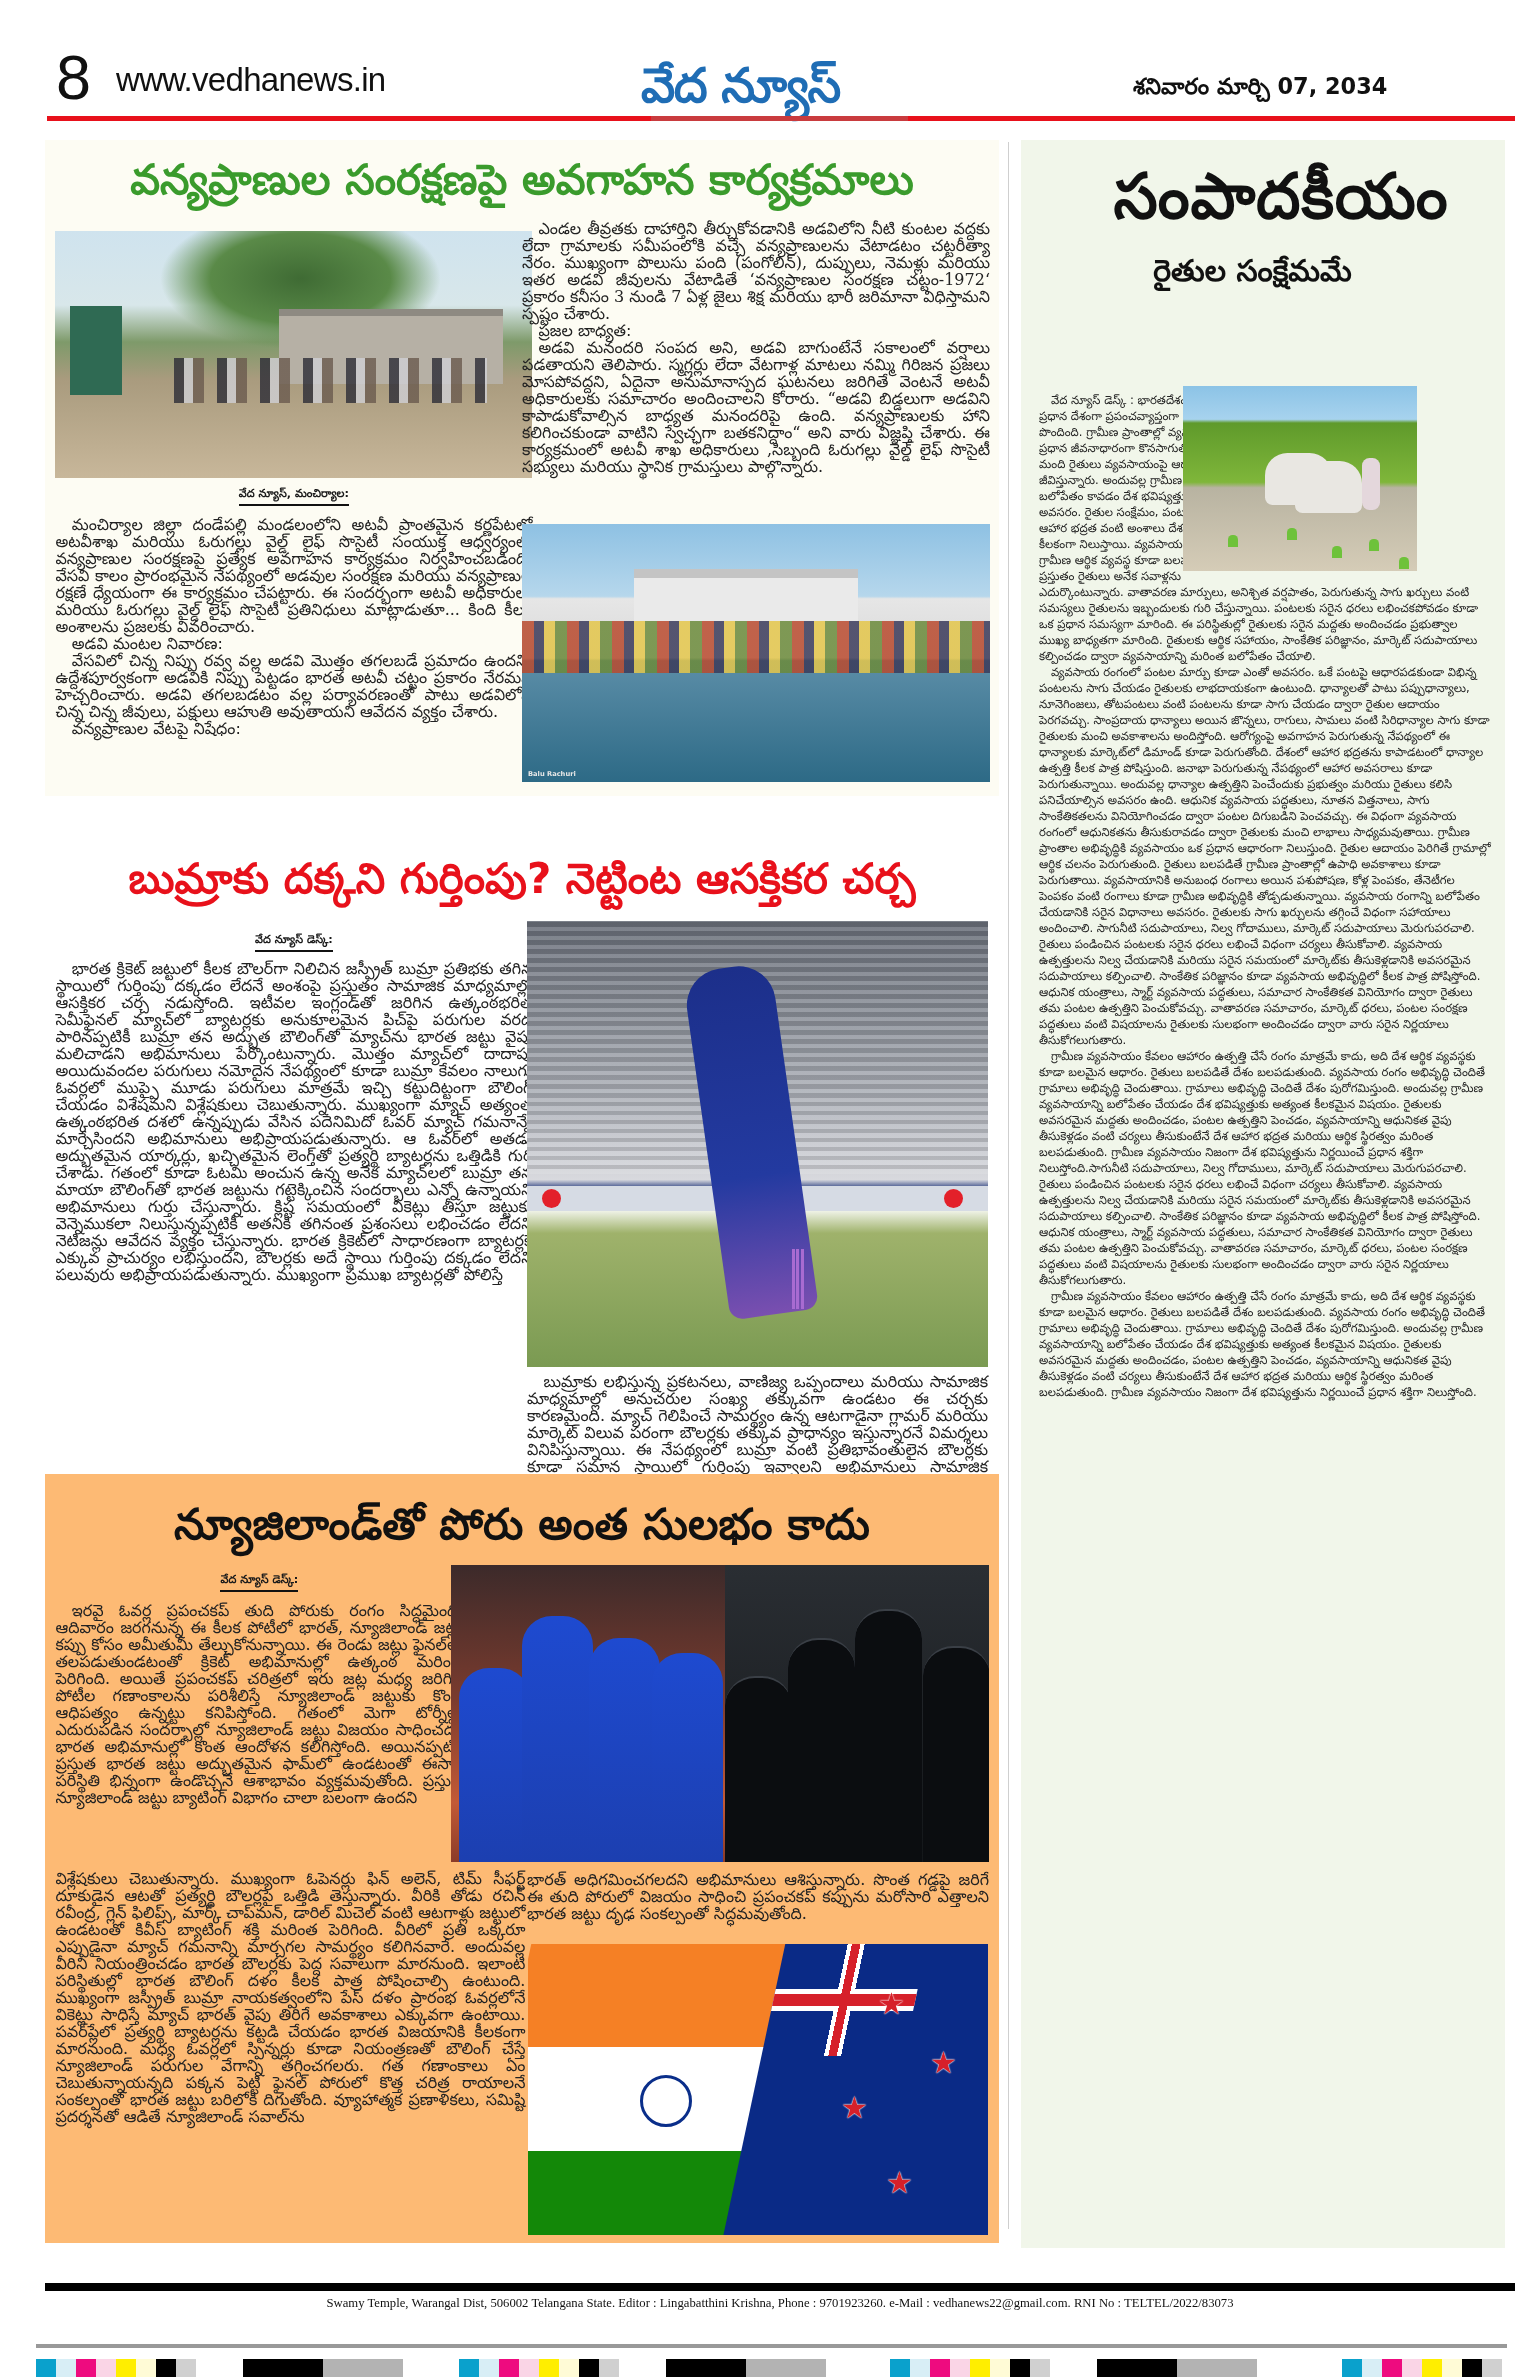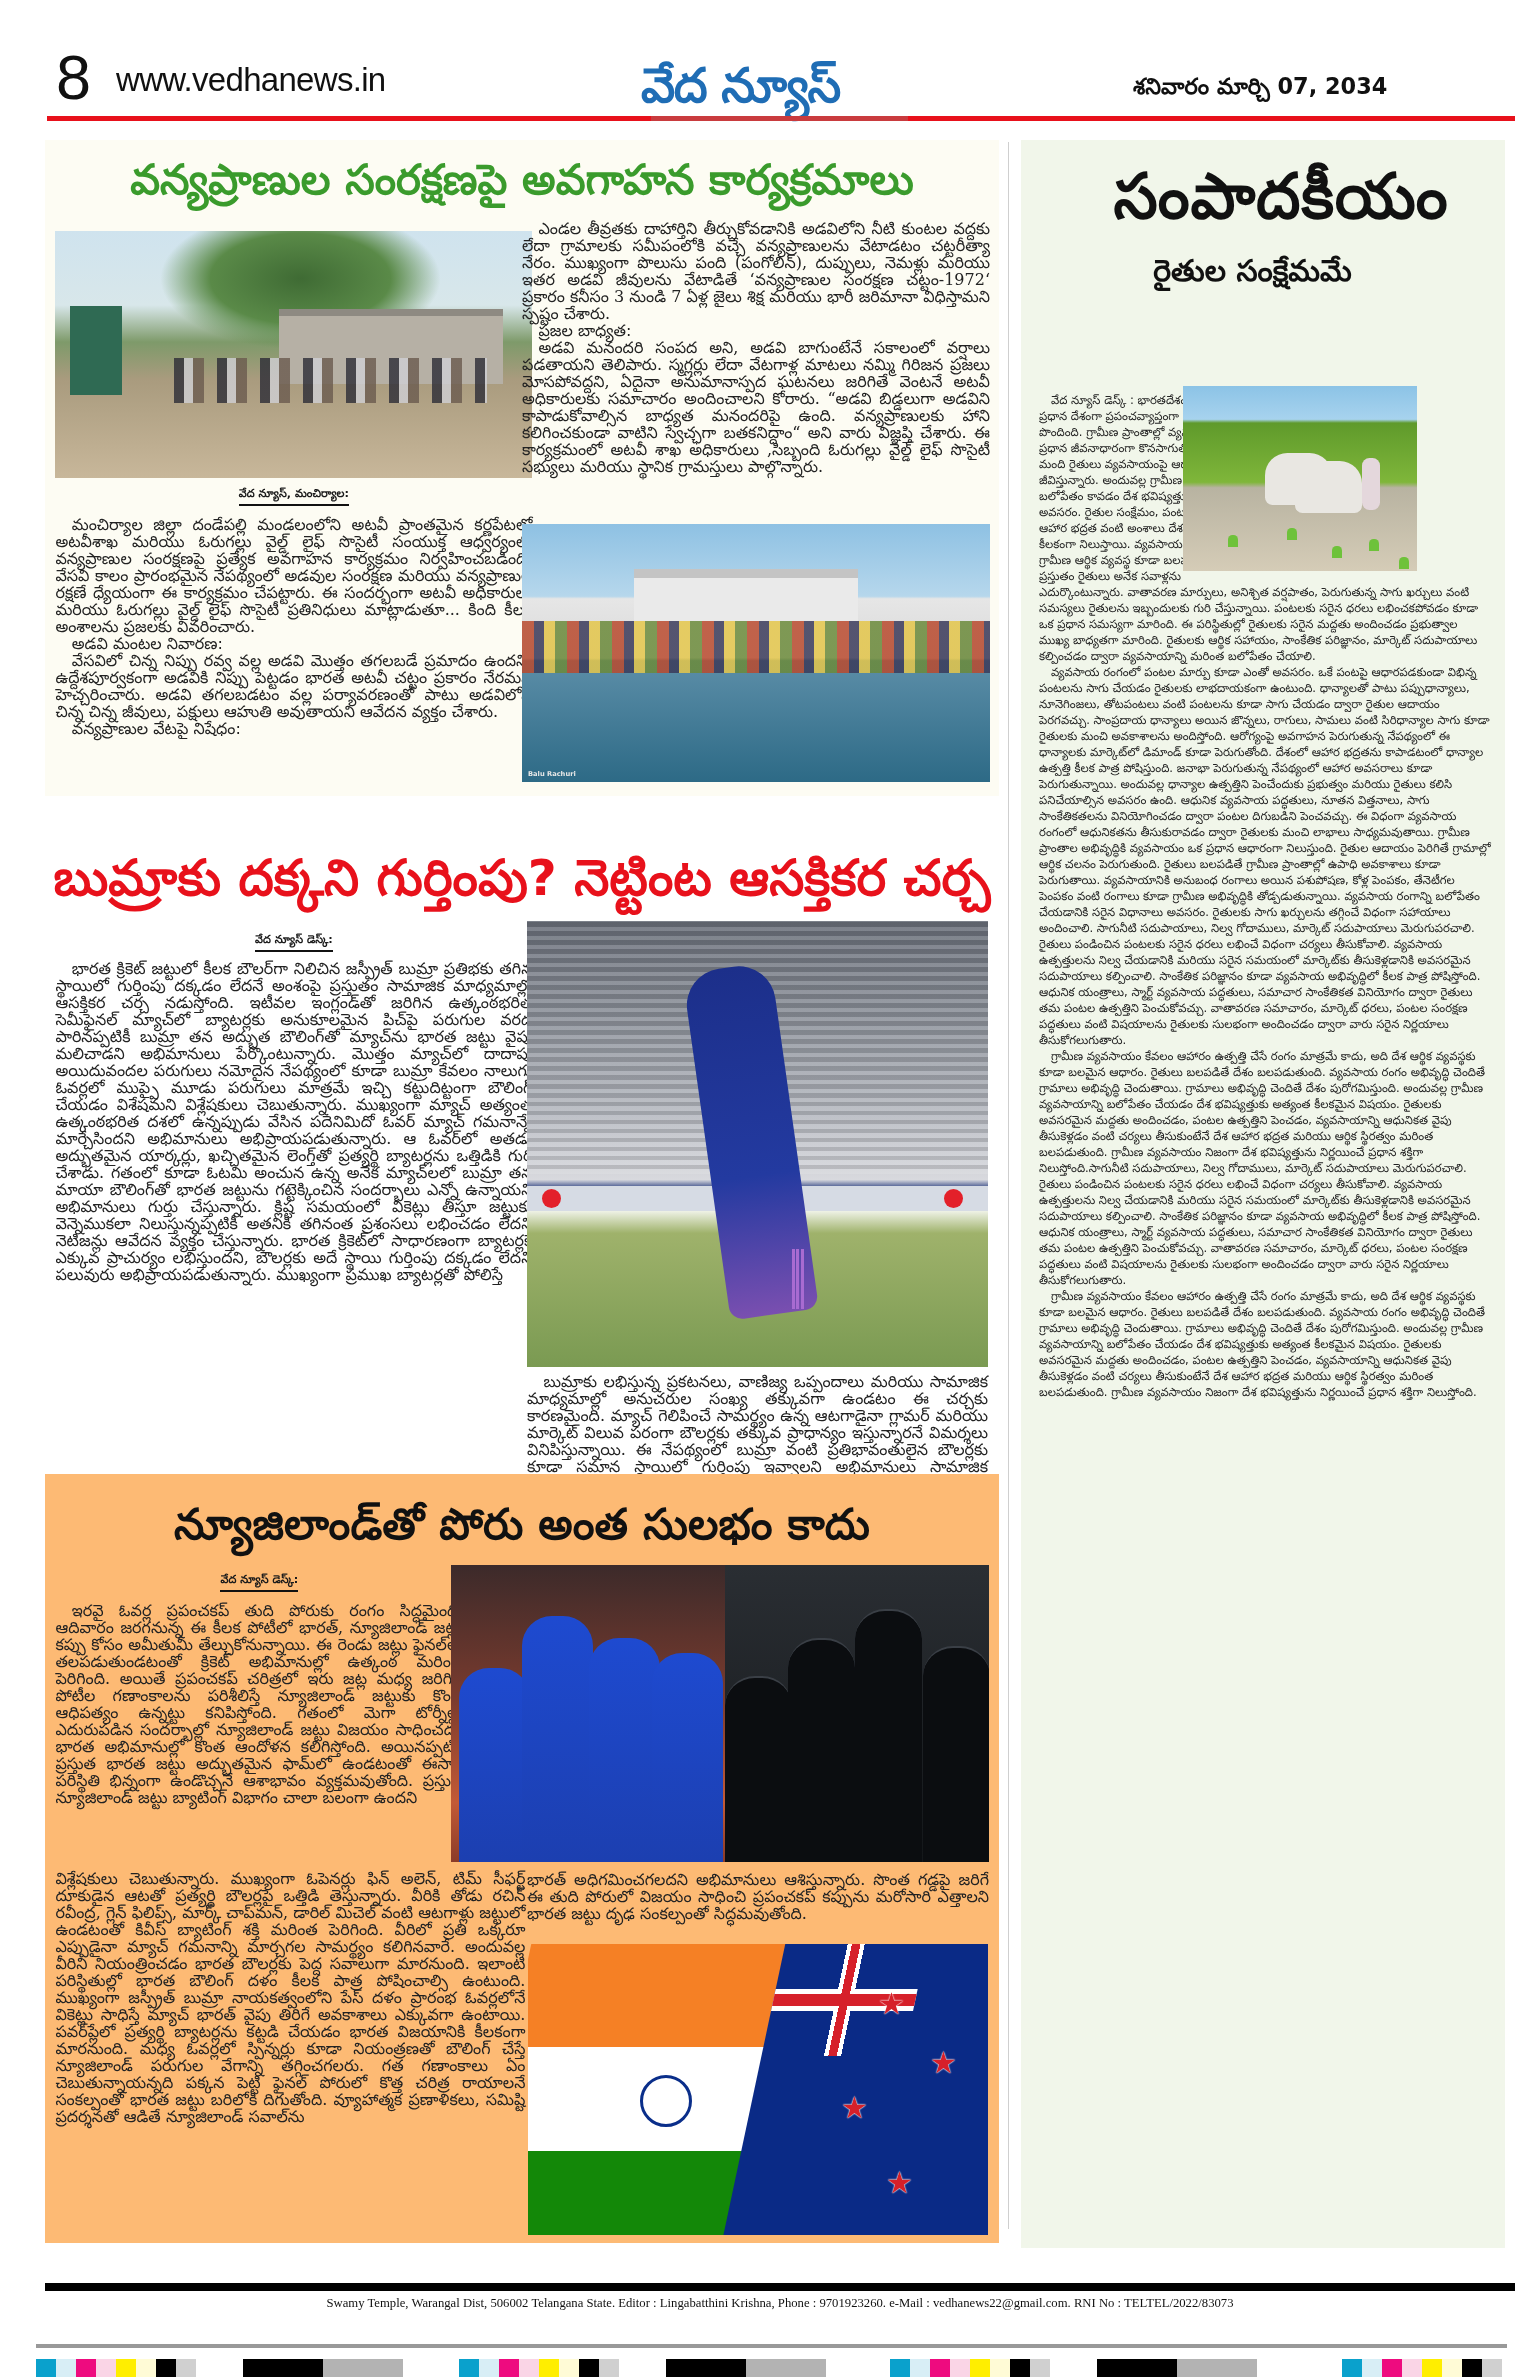--- a/index.html
+++ b/index.html
@@ -38,21 +38,21 @@
   #a1 .col-left { position: absolute; left: 10.4px; top: 376px; width: 477px; }
   #a1 .col-right { position: absolute; left: 477px; top: 80px; width: 468px; }
   #a1 .photo2 { left: 477px; top: 384px; width: 468px; height: 258px;
     background: linear-gradient(180deg, #8ec1e3 0%, #b6d7ec 28%, #e6e6e6 29%, #d9d9d9 52%, #5c8ea8 53%, #2d6a86 100%); }
   #a1 .photo2 .bldg { position: absolute; left: 112px; top: 45px; width: 224px; height: 89px; background: #eaeaea; border-top: 9px solid #c4c4c4; }
   #a1 .photo2 .crowd { position: absolute; left: 0; top: 97px; width: 468px; height: 52px; background: repeating-linear-gradient(90deg, #b94a2e 0 12px, #3a3a5a 12px 22.4px, #e4c64a 22.4px 33px, #6b8a3a 33px 45px); opacity: .85; }
   #a1 .photo2 .caption { position: absolute; left: 6px; bottom: 4.5px; font-size: 6.7px; color: #e7e7e7; font-weight: bold; }
 
   
   #a2 { left: 45px; top: 835px; width: 954px; height: 611px; background: #ffffff; }
-  #a2 .headline { position: absolute; left: 0; top: 6px; width: 954px; font-size: 50px; line-height: 75px; color: #e8111b; }
+  #a2 .headline { position: absolute; left: 0; top: 6px; width: 954px; font-size: 42px; line-height: 75px; color: #e8111b; }
   #a2 .byline { position: absolute; left: 10.4px; top: 97px; width: 477px; }
   #a2 .col-left { position: absolute; left: 10.4px; top: 125px; width: 477px; }
   #a2 .photo { left: 482px; top: 86px; width: 461px; height: 446px;
     background: linear-gradient(180deg, #6a6f7a 0%, #8a8f98 20%, #b9bcc3 45%, #d8d9de 58%, #2b3f80 60%, #ffffff 64%, #9fb26b 70%, #7a9a52 100%); }
   #a2 .photo .crowdrows { position: absolute; left: 0; top: 0; width: 461px; height: 253px; background: repeating-linear-gradient(0deg, rgba(255,255,255,.12) 0 4.5px, rgba(0,0,0,.12) 4.5px 9px); }
   #a2 .photo .board { position: absolute; left: 0; top: 265px; width: 461px; height: 25px; background: #d6dbe4; }
   #a2 .photo .board .logo { position: absolute; top: 3px; width: 19.4px; height: 19.4px; border-radius: 50%; background: #e3202a; }
   #a2 .photo .player { position: absolute; left: 179px; top: 45px; width: 89px; height: 350px; background: linear-gradient(180deg, #1c2f8a 0%, #233aa0 60%, #7a4fb0 100%); border-radius: 37px 37px 13.4px 13.4px; transform: rotate(-8deg); }
   #a2 .photo .stumps { position: absolute; left: 265px; top: 328px; width: 12px; height: 60px; background: repeating-linear-gradient(90deg, #a86bd1 0 3px, transparent 3px 4.5px); }
   #a2 .col-right { position: absolute; left: 482px; top: 538px; width: 461px; }

